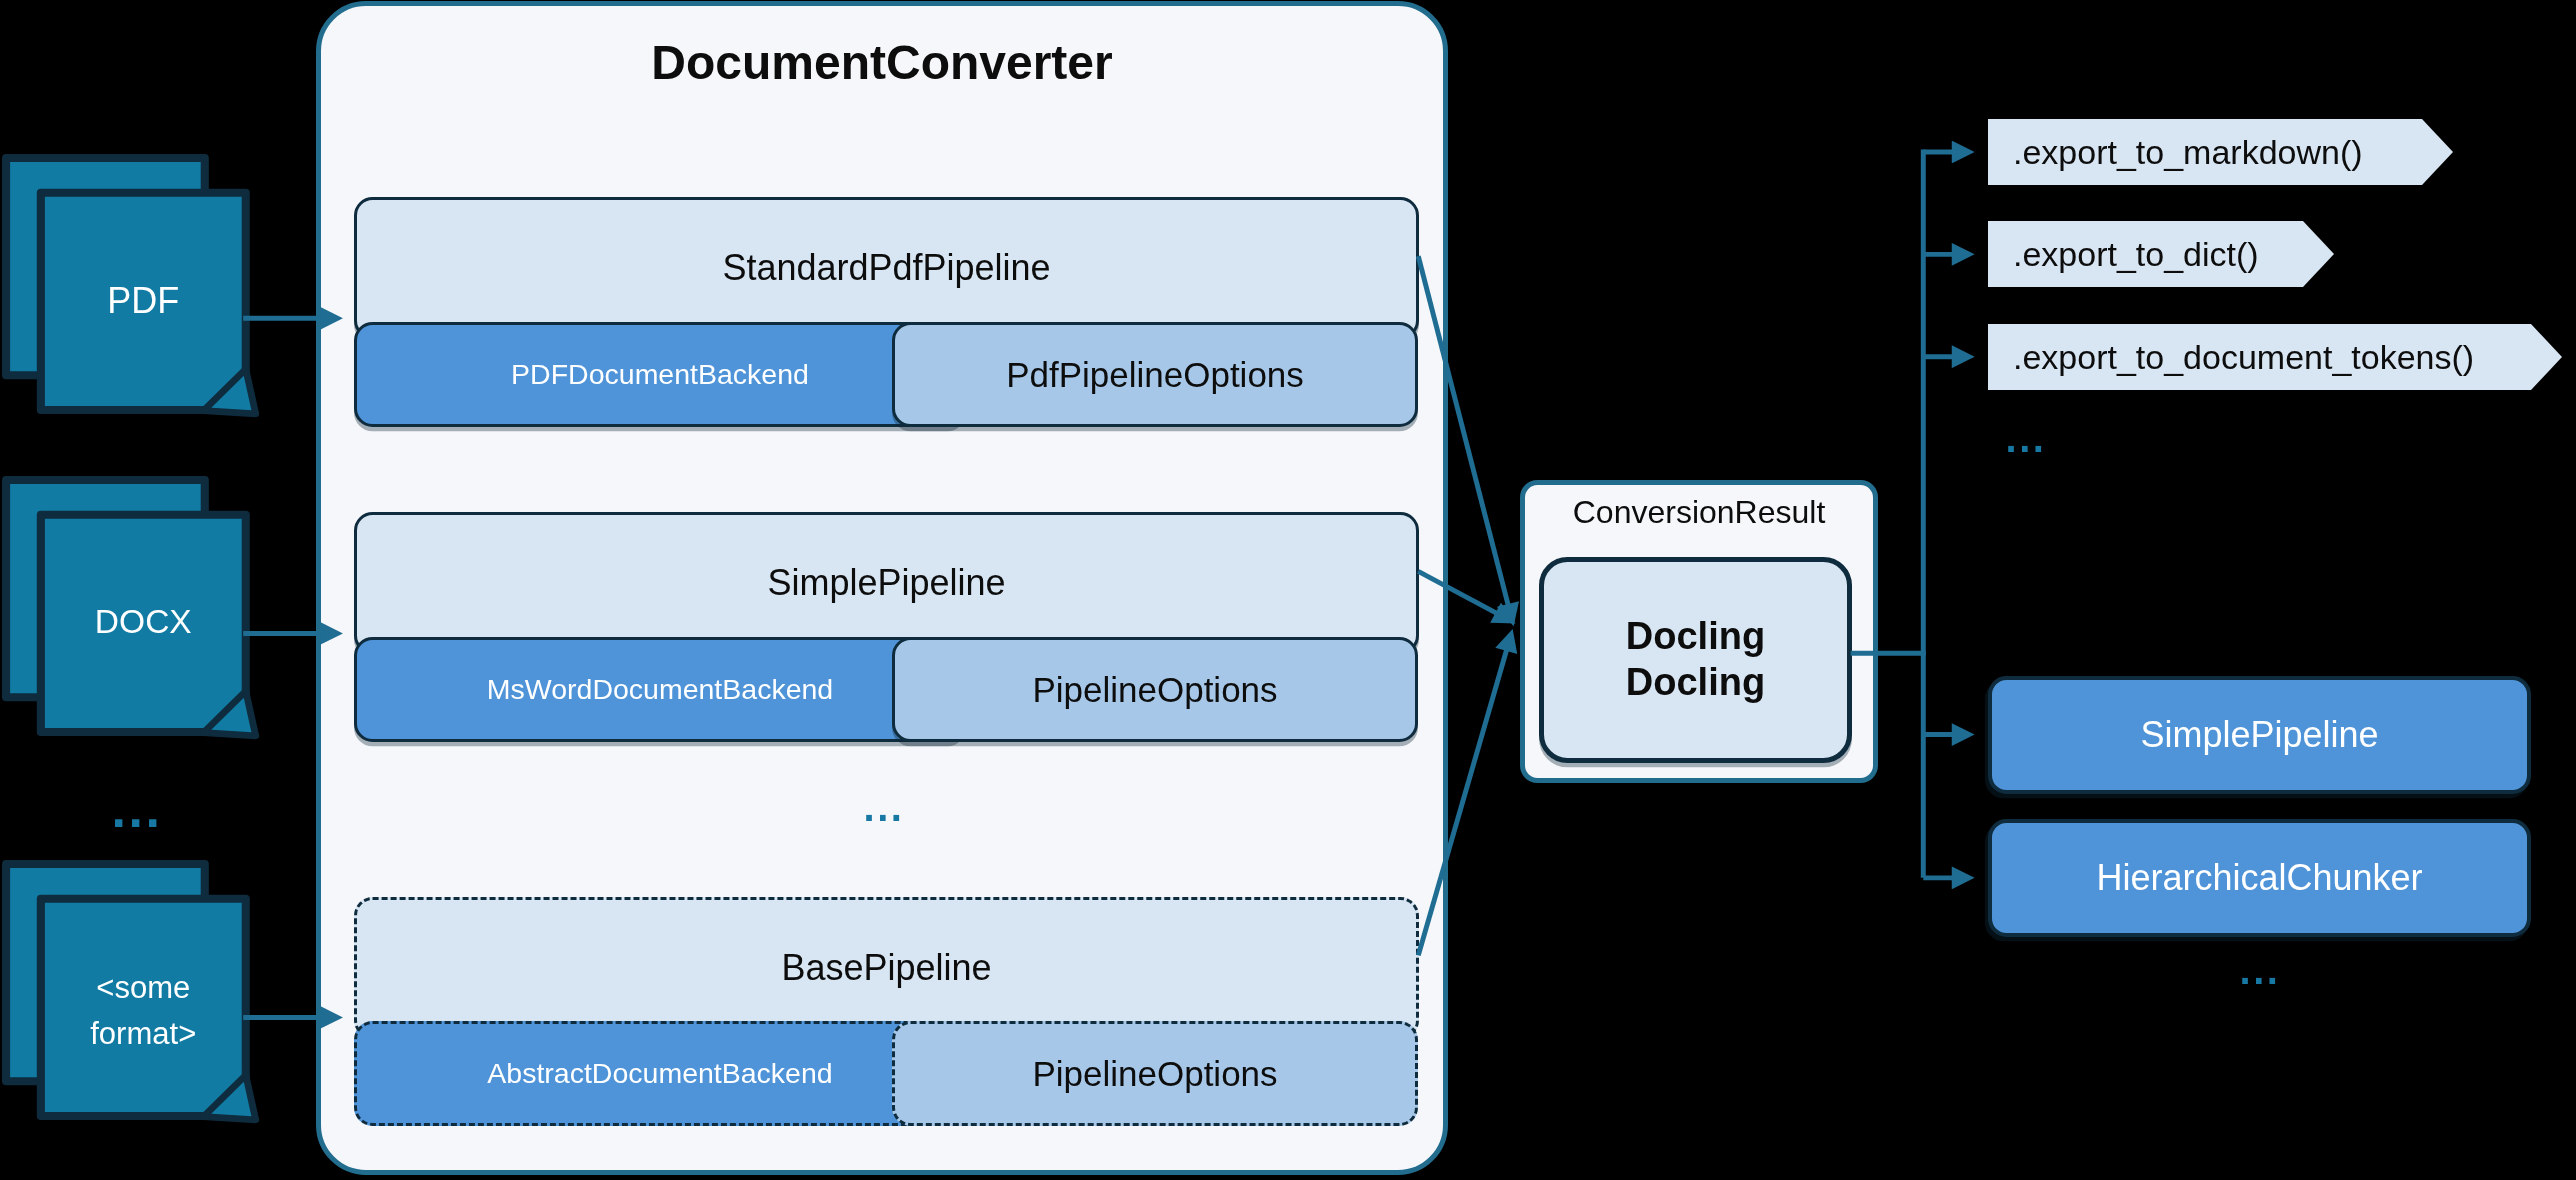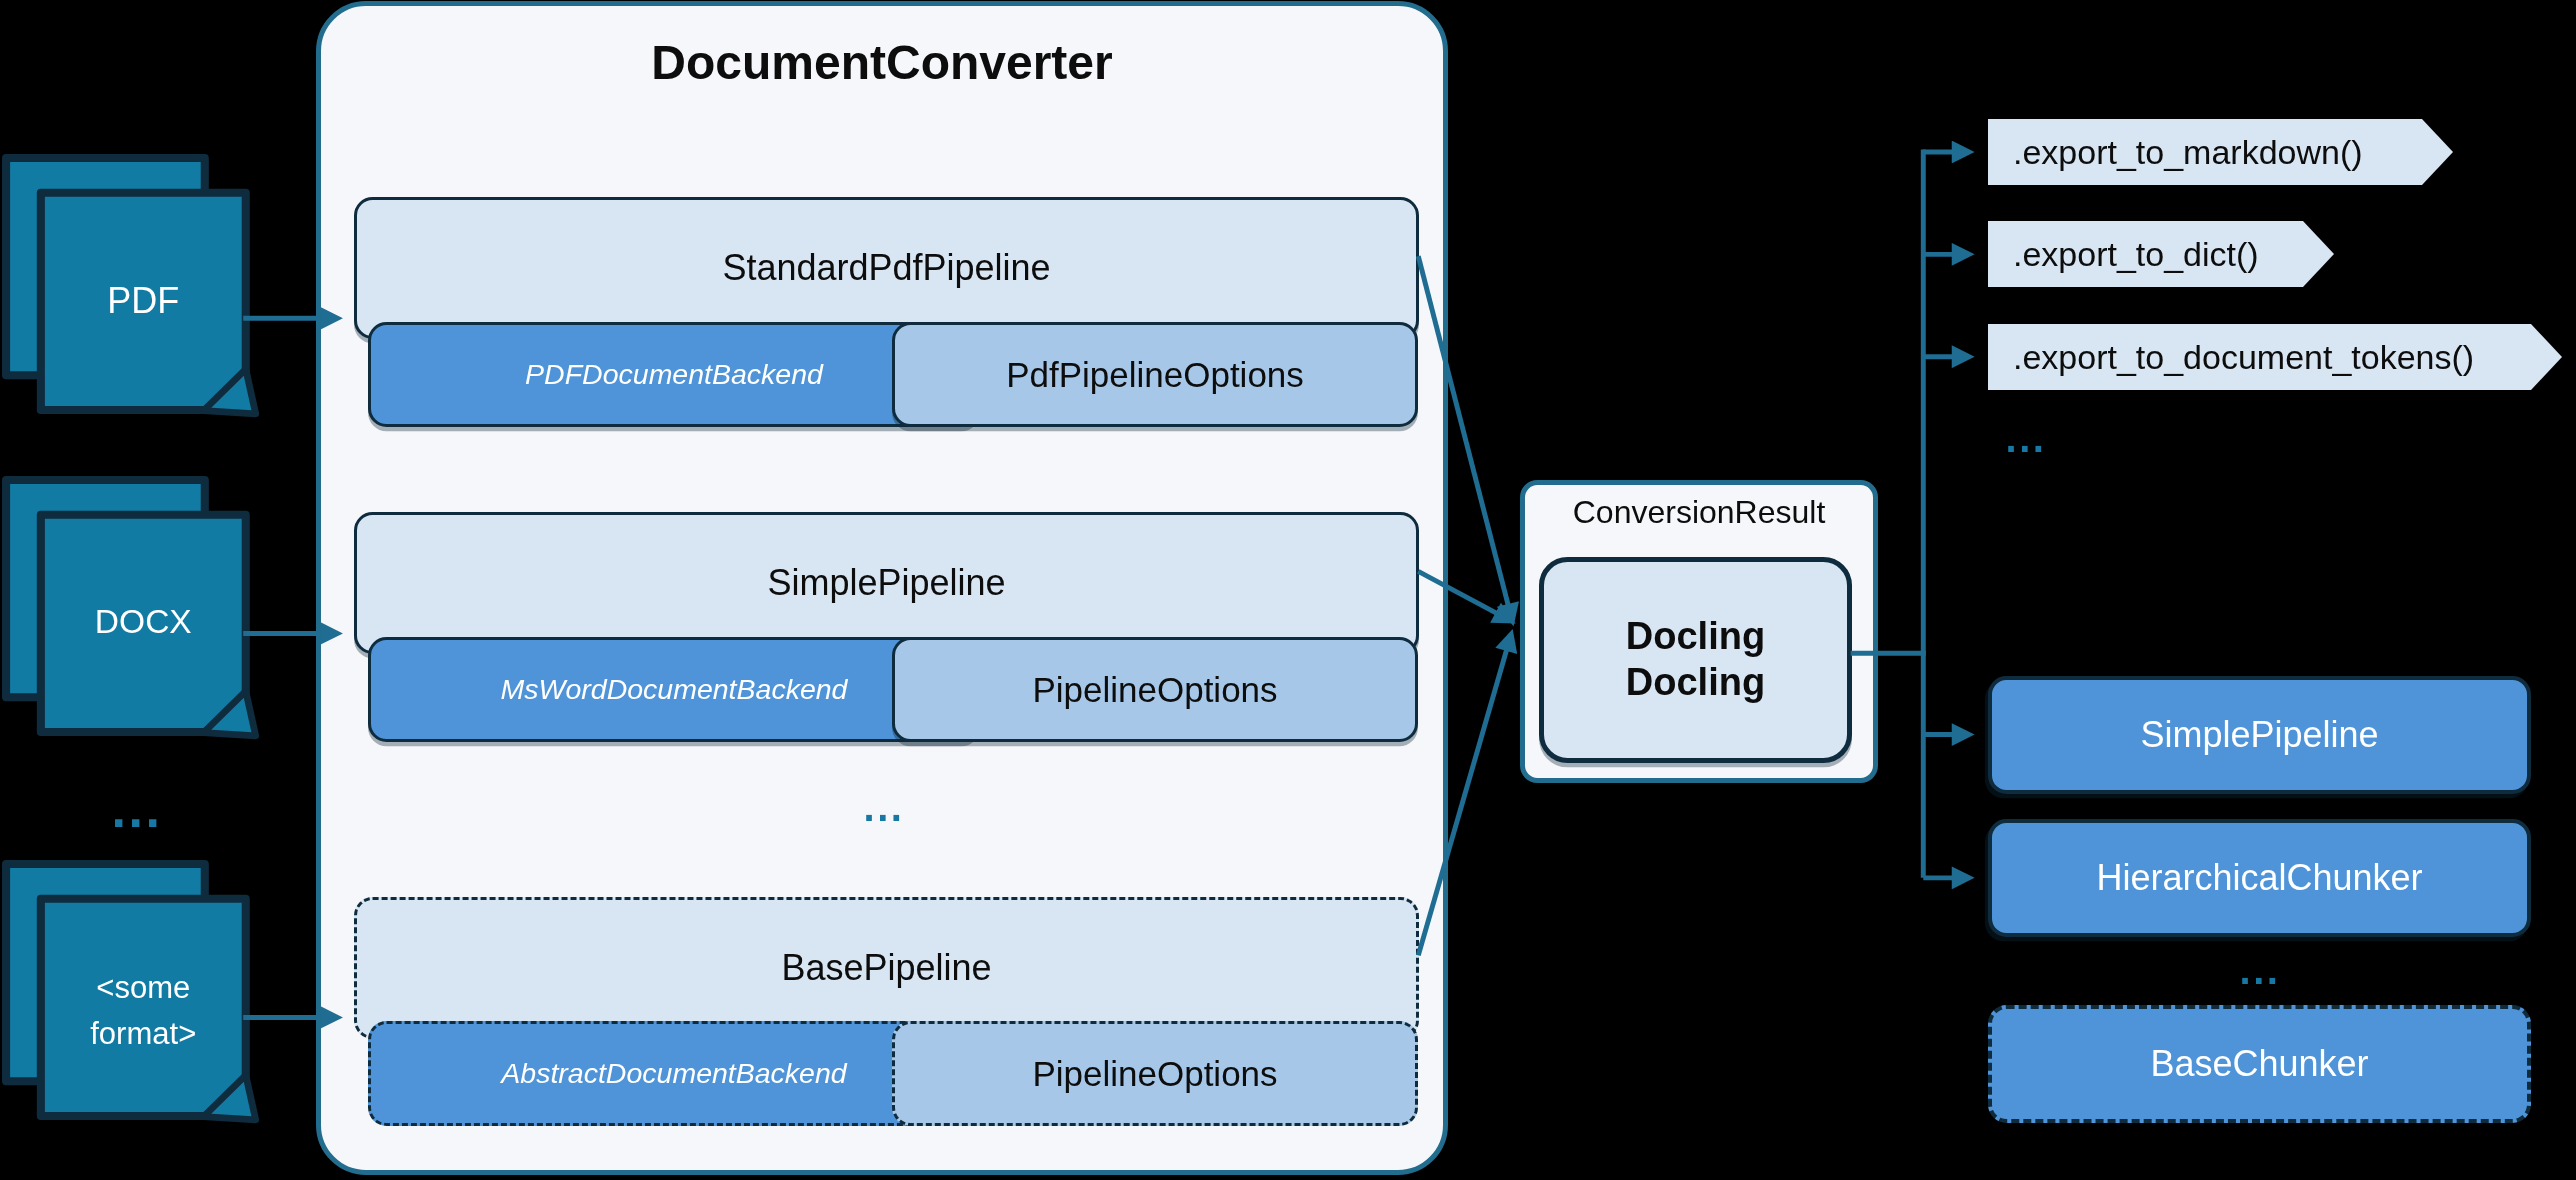--- a/index.html
+++ b/index.html
@@ -9,22 +9,22 @@
   .center{display:flex;align-items:center;justify-content:center;text-align:center;}
 
   
   .conv{left:316px;top:1.2px;width:1132px;height:1174px;background:#F5F7FA;
         border:5px solid #226C8E;border-radius:50px;}
   .conv-title{left:316px;top:35px;width:1132px;font-size:48px;font-weight:700;color:#0d0d0d;text-align:center;}
 
   
   .pname{left:354px;width:1065px;height:142px;background:#D8E5F2;border:3.7px solid #0F2C3E;
          border-radius:18.6px;font-size:36px;color:#0d0d0d;box-shadow:0 4.3px 0 rgba(13,38,55,.35);}
-  .pback{left:368px;width:612px;height:105px;background:#4F94D8;border:3.7px solid #0F2C3E;
-         border-radius:18.6px;font-size:28.5px;color:#ffffff;box-shadow:0 4.3px 0 rgba(13,38,55,.35);font-style:italic;}
+  .pback{left:354px;width:612px;height:105px;background:#4F94D8;border:3.7px solid #0F2C3E;
+         border-radius:18.6px;font-size:28.5px;color:#ffffff;box-shadow:0 4.3px 0 rgba(13,38,55,.35);}
   .popt{left:892px;width:526px;height:105px;background:#A6C7E8;border:3.7px solid #0F2C3E;
         border-radius:18.6px;font-size:35px;color:#0d0d0d;box-shadow:0 4.3px 0 rgba(13,38,55,.35);}
   .p1n{top:197px}.p1s{top:322px}
   .p2n{top:512px}.p2s{top:637px}
   .p3n{top:897px}.p3s{top:1021px}
   .dashed{border-style:dashed;box-shadow:none;}
 
   
   .result{left:1520px;top:480px;width:358px;height:303px;background:#F5F7FA;
           border:5px solid #226C8E;border-radius:17.4px;}
@@ -122,21 +122,20 @@
   </div>
 
   <div class="abs chev chev1">.export_to_markdown()</div>
   <div class="abs chev chev2">.export_to_dict()</div>
   <div class="abs chev chev3">.export_to_document_tokens()</div>
   <div class="abs ellipsis el-exp">...</div>
 
   <div class="abs center chunker ck1">SimplePipeline</div>
   <div class="abs center chunker ck2">HierarchicalChunker</div>
   <div class="abs ellipsis el-chunk">...</div>
-  <div class="abs center chunker ckb">BaseChunker</div>
 
   <svg class="overlay" width="2576" height="1180" viewBox="0 0 4152 1902">
     <defs>
       <marker id="ah" viewBox="0 0 10 10" refX="6" refY="5" markerWidth="5.2" markerHeight="4.6" orient="auto-start-reverse">
         <path d="M0 0 L10 5 L0 10 Z" fill="#1F6D92"></path>
       </marker>
     </defs>
     <g stroke="#1F6D92" stroke-width="8" fill="none">
 
       <line x1="392" y1="513" x2="538" y2="513" marker-end="url(#ah)"></line>

